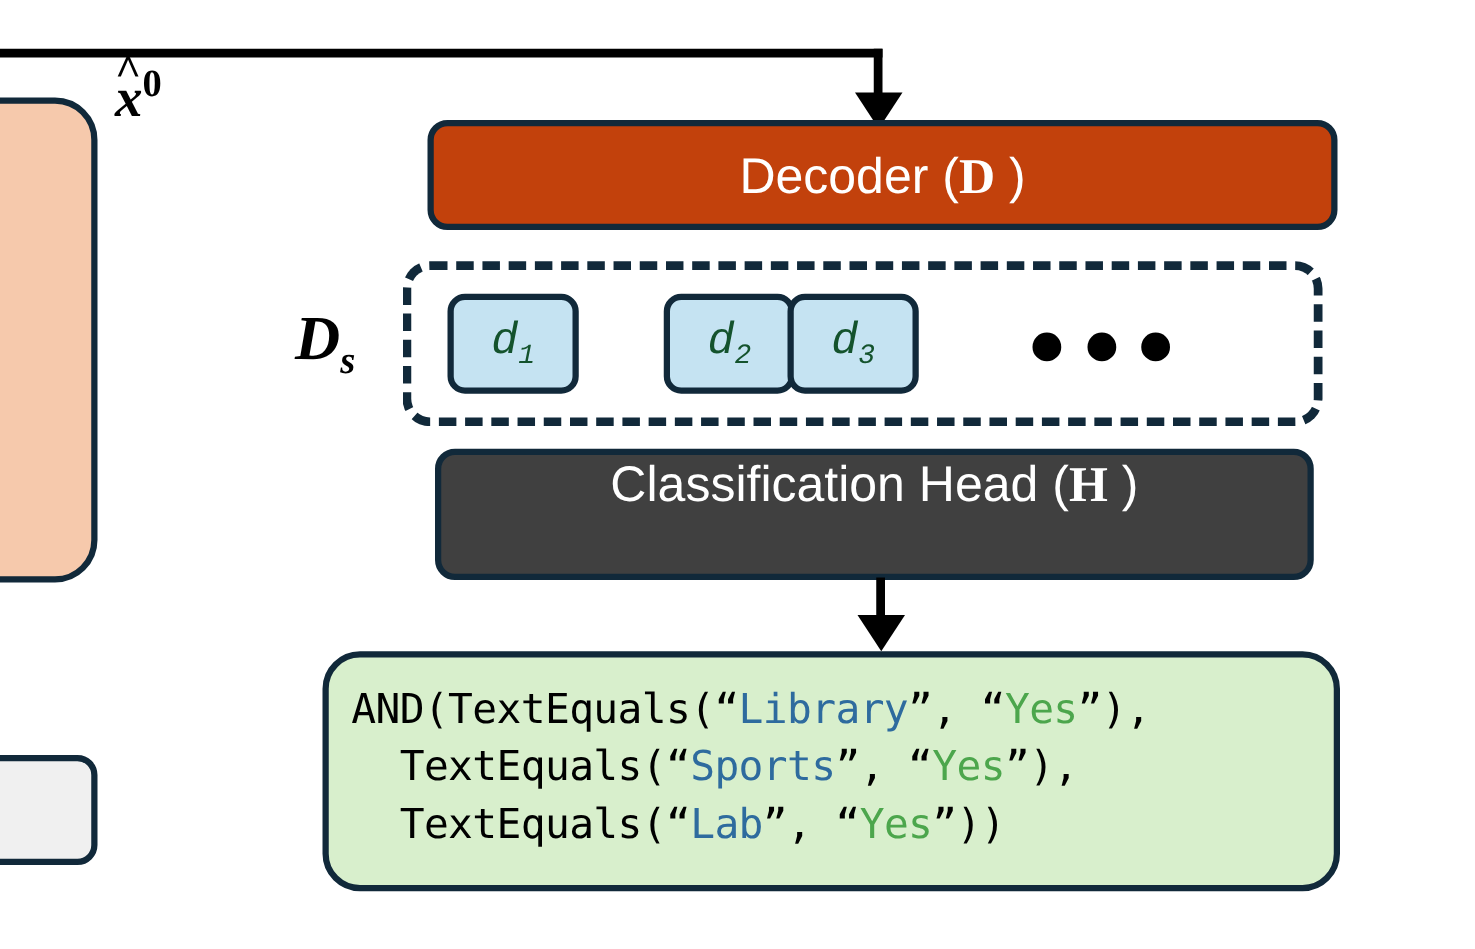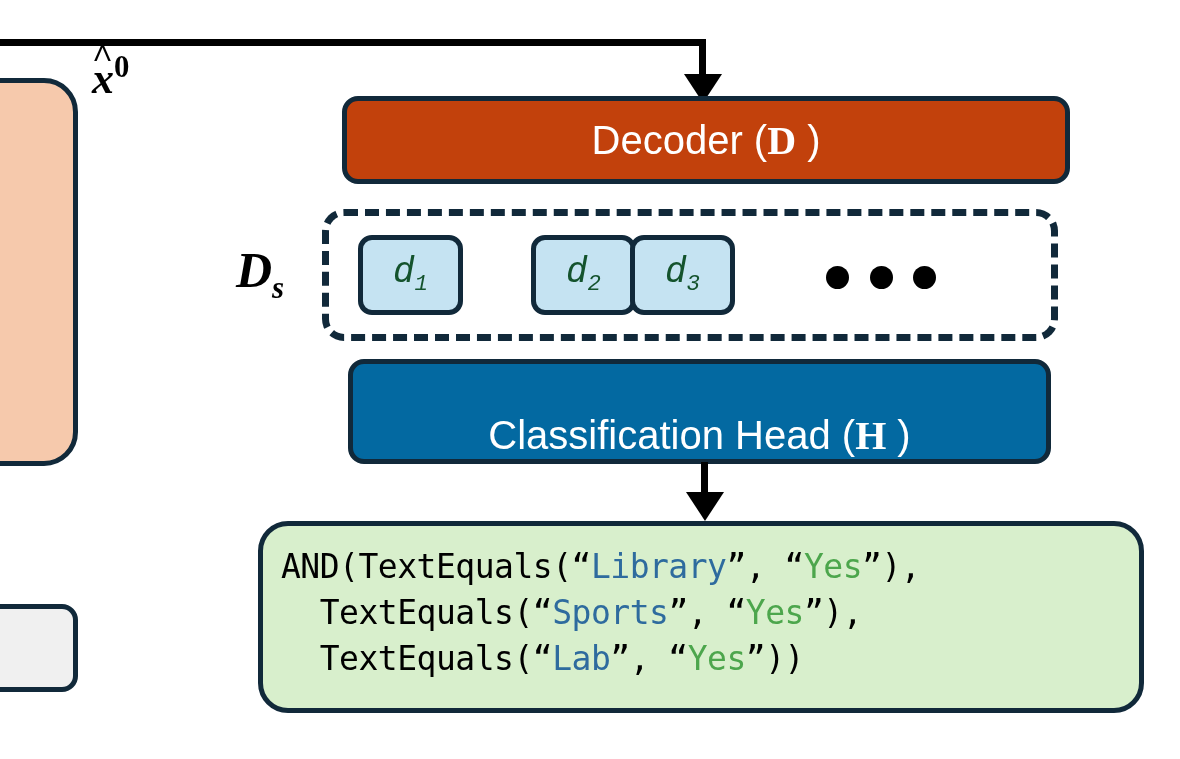--- a/index.html
+++ b/index.html
@@ -116,25 +116,25 @@
     letter-spacing: 0px;
     white-space: nowrap;
   }
 
   
   .clshead {
     left: 348px;
     top: 359px;
     width: 703px;
     height: 105px;
-    background: #0369a1;
+    background: #404040;
     border: 5px solid #11293A;
     border-radius: 16px;
     display: flex;
-    align-items: flex-end;
+    align-items: flex-start;
     justify-content: center;
   }
   .clshead .lbl {
     color: #ffffff;
     font-size: 40px;
     white-space: nowrap;
   }
   .mathvar {
     font-family: "Liberation Serif", serif;
     font-weight: bold;
@@ -226,21 +226,21 @@
     height: 0;
     border-left: 19px solid transparent;
     border-right: 19px solid transparent;
     border-top: 29px solid #000000;
   }
 
   
   .codebox {
     left: 258px;
     top: 521px;
-    width: 886px;
+    width: 814px;
     height: 192px;
     background: #D8EFCC;
     border: 5px solid #11293A;
     border-radius: 30px;
     padding: 18px 0 0 18px;
   }
   .codebox .code {
     font-family: "DejaVu Sans Mono", monospace;
     font-size: 33px;
     line-height: 1.40;

